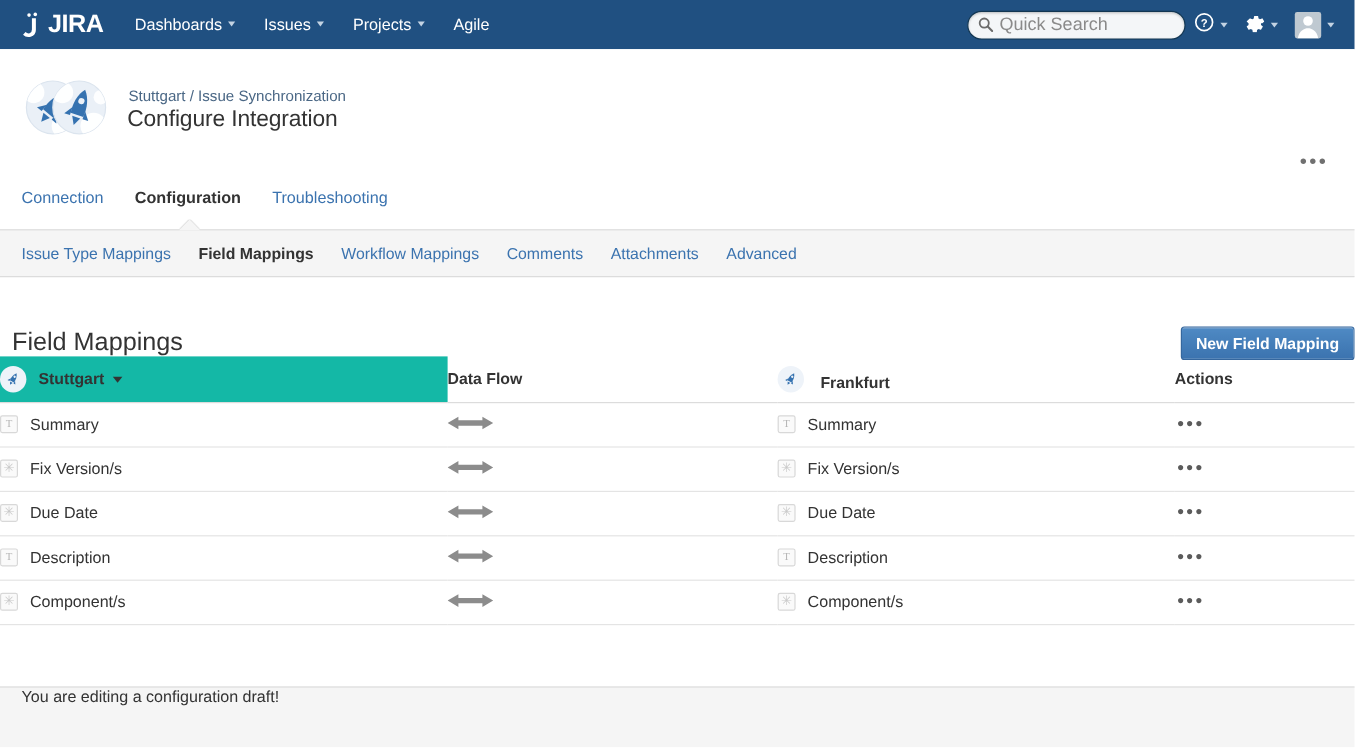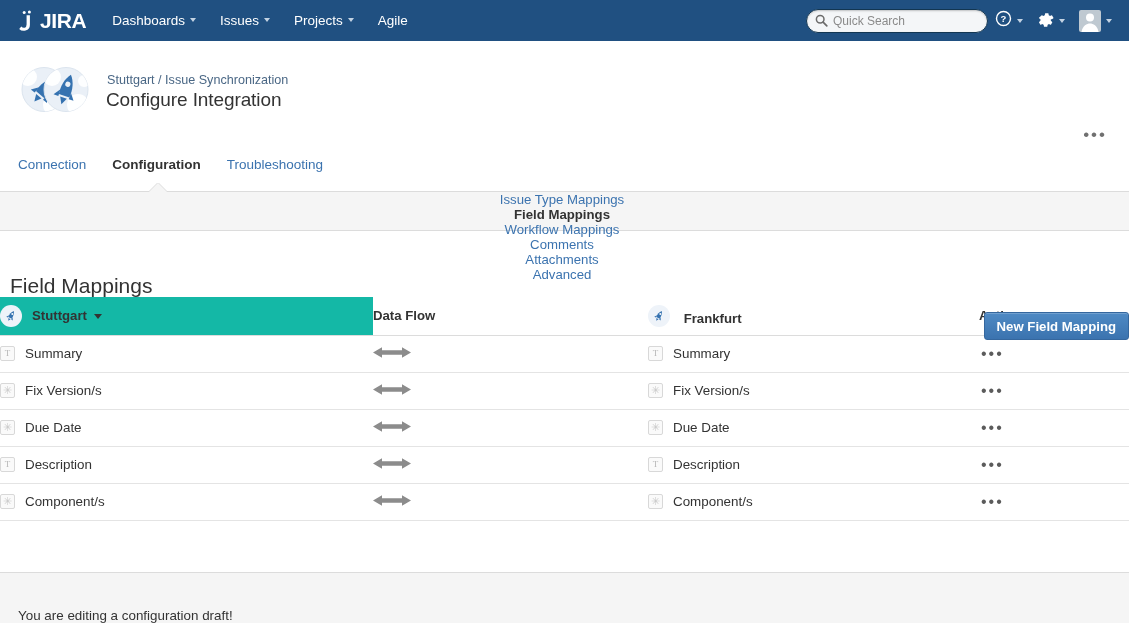--- a/index.html
+++ b/index.html
@@ -45,21 +45,21 @@
   }
   .nav-right {
     position:absolute; right:10px; top:0; height:41px; display:flex; align-items:center;
   }
   .quick-search {
     width:182px; height:24px; border-radius:12px; border:1px solid #123652;
     background:#f4f6f8; display:flex; align-items:center; padding:0 8px;
     box-shadow: inset 0 1px 2px rgba(0,0,0,.22);
   }
   .quick-search input {
-    border:0; outline:0; background:transparent; font-size:12px; color:#be185d;
+    border:0; outline:0; background:transparent; font-size:15px; color:#be185d;
     width:150px; font-family:"Liberation Sans", sans-serif; padding:0;
   }
   .quick-search input::placeholder { color:#8a8a8a; }
   .qs-icon { margin-right:5px; display:flex; }
   .nav-icon-btn {
     height:41px; display:flex; align-items:center; padding:0 7px; cursor:pointer;
   }
   .nav-icon-btn .caret {
     display:inline-block; margin-left:5px;
     border-left:3.5px solid transparent; border-right:3.5px solid transparent;
@@ -110,21 +110,21 @@
   }
   .subtab-notch {
     position:absolute; top:-9px; left:149px; width:18px; height:9px; overflow:hidden;
   }
   .subtab-notch:after {
     content:""; position:absolute; left:0; top:0;
     border-left:9px solid transparent; border-right:9px solid transparent;
     border-bottom:9px solid #f5f5f5;
     filter: drop-shadow(0 -1px 0 #dcdcdc);
   }
-  .subtabs { display:flex; padding-left:18px; height:100%; align-items:center;flex-direction:column; }
+  .subtabs { display:flex; padding-left:18px; height:100%; align-items:center; }
   .subtab {
     font-size:13.2px; color:#3b73af; margin-right:23px; cursor:pointer;
   }
   .subtab.active { color:#333; font-weight:bold; cursor:default; }
 
   
   .content { position:absolute; top:231px; left:0; width:1129px; }
   .section-head {
     position:relative; height:66px;
   }
@@ -132,21 +132,20 @@
     position:absolute; left:10px; top:43px;
     font-size:21px; color:#333; font-weight:normal; margin:0;
   }
   .primary-btn {
     position:absolute; right:0px; top:41px;
     height:28px; padding:0 12px;
     background:linear-gradient(to bottom,#4f8ac4 0%, #3b73af 100%);
     border:1px solid #35679e; border-radius:3px;
     color:#fff; font-size:13.2px; font-weight:bold; cursor:pointer;
     box-shadow: inset 0 1px 0 rgba(255,255,255,.2);
-    margin-top: 40px;
   }
 
   
   table.fm { width:1129px; border-collapse:collapse; table-layout:fixed; }
   table.fm col.c1 { width:373px; }
   table.fm col.c2 { width:275px; }
   table.fm col.c3 { width:331px; }
   table.fm col.c4 { width:150px; }
   table.fm th {
     text-align:left; font-size:13.2px; font-weight:bold; color:#333;
@@ -183,21 +182,21 @@
   .flow-arrow { display:block; }
   .row-ellipsis {
     color:#5b5b5b; letter-spacing:2px; font-size:16px; line-height:1;
     cursor:pointer; display:inline-block; padding:2px 2px;
   }
 
   
   .footer {
     position:absolute; left:0; bottom:0; width:1129px; height:51px;
     background:#f5f5f5; border-top:1px solid #dcdcdc;
-    display:flex; align-items:flex-end;
+    display:flex; align-items:flex-start;
   }
   .footer-msg { font-size:13.4px; color:#333; margin-left:18px; }
   .footer-actions {
     margin-left:auto; margin-right:12px; display:flex; align-items:center; gap:10px;
   }
   .btn-std {
     height:29px; padding:0 13px; font-size:13.2px; color:#333; cursor:pointer;
     background:linear-gradient(to bottom,#ffffff 0%, #f2f2f2 100%);
     border:1px solid #ccc; border-radius:3px;
   }

